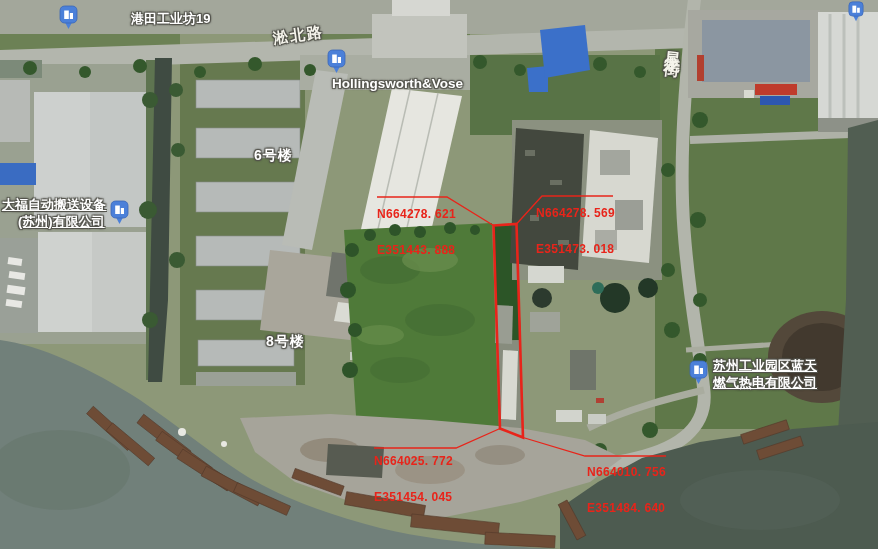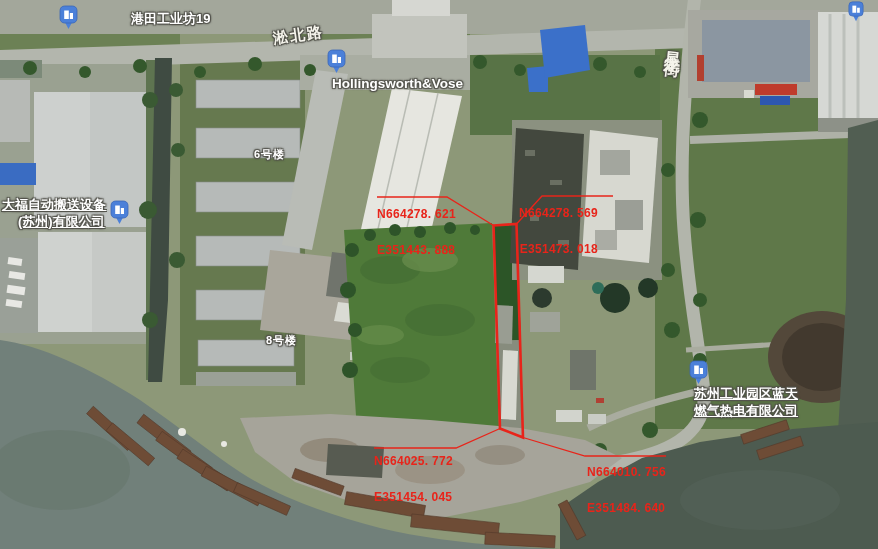--- a/index.html
+++ b/index.html
@@ -10,21 +10,21 @@
   }
   #terrain{position:absolute;left:0;top:0;}
   
   .map-label{
     position:absolute;color:#ffffff;font-weight:bold;white-space:nowrap;
     text-shadow:1px 1px 1px #53534c,-1px -1px 1px #53534c,1px -1px 1px #53534c,
                 -1px 1px 1px #53534c,0 0 3px rgba(55,55,50,.95);
   }
   .road-label{letter-spacing:2px;color:#f5f4ec;}
   .v-label{writing-mode:vertical-rl;letter-spacing:5px;}
-  .small-label{font-size:11px;letter-spacing:1px;}
+  .small-label{font-size:14px;letter-spacing:1px;}
   
   .red-text{
     position:absolute;color:var(--annotation-red,#e8241a);
     font-size:12px;font-weight:600;line-height:12px;letter-spacing:.3px;white-space:pre;
   }
   
   .poi{position:absolute;display:flex;align-items:flex-start;}
   .poi-icon{display:inline-block;width:19px;height:25px;flex:0 0 auto;}
   .poi-label{font-size:13px;line-height:16px;}
   .poi-label-2line span{display:block;text-decoration:underline;}
@@ -246,21 +246,21 @@
       <polyline points="613,196 542,196 516.5,224" stroke-width="1.3"></polyline>
       <polyline points="374,448 456,448 500,428.5" stroke-width="1.3"></polyline>
       <polyline points="523,437.5 585,456 666,456" stroke-width="1.3"></polyline>
     </g>
   </svg>
 
   <div class="red-text" style="left:377px;top:184px;">
     <div>N664278. 621</div>
     <div>E351443. 888</div>
   </div>
-  <div class="red-text" style="left:519px;top:183px;text-align:right;">
+  <div class="red-text" style="left:536px;top:183px;">
     <div>N664278. 569</div>
     <div>E351473. 018</div>
   </div>
   <div class="red-text" style="left:374px;top:431px;">
     <div>N664025. 772</div>
     <div>E351454. 045</div>
   </div>
   <div class="red-text" style="left:587px;top:442px;">
     <div>N664010. 756</div>
     <div>E351484. 640</div>
@@ -300,21 +300,21 @@
   <div class="poi" style="left:2px;top:196px;">
     <span class="map-label poi-label poi-label-2line" style="position:static;line-height:17px;">
       <span>大福自动搬送设备</span>
       <span style="padding-left:16px;">(苏州)有限公司</span>
     </span>
     <span class="poi-icon" style="margin:4px 0 0 4px;"><svg width="19" height="25">
           <use href="#poi-sym"></use>
         </svg></span>
   </div>
 
-  <div class="poi" style="left:689px;top:357px;flex-direction:column;">
+  <div class="poi" style="left:689px;top:357px;">
     <span class="poi-icon" style="margin-top:3px;"><svg width="19" height="25">
           <use href="#poi-sym"></use>
         </svg></span>
     <span class="map-label poi-label poi-label-2line" style="position:static;margin-left:5px;line-height:17px;">
       <span>苏州工业园区蓝天</span>
       <span>燃气热电有限公司</span>
     </span>
   </div>
 
   <div class="poi" style="left:848px;top:1px;">

